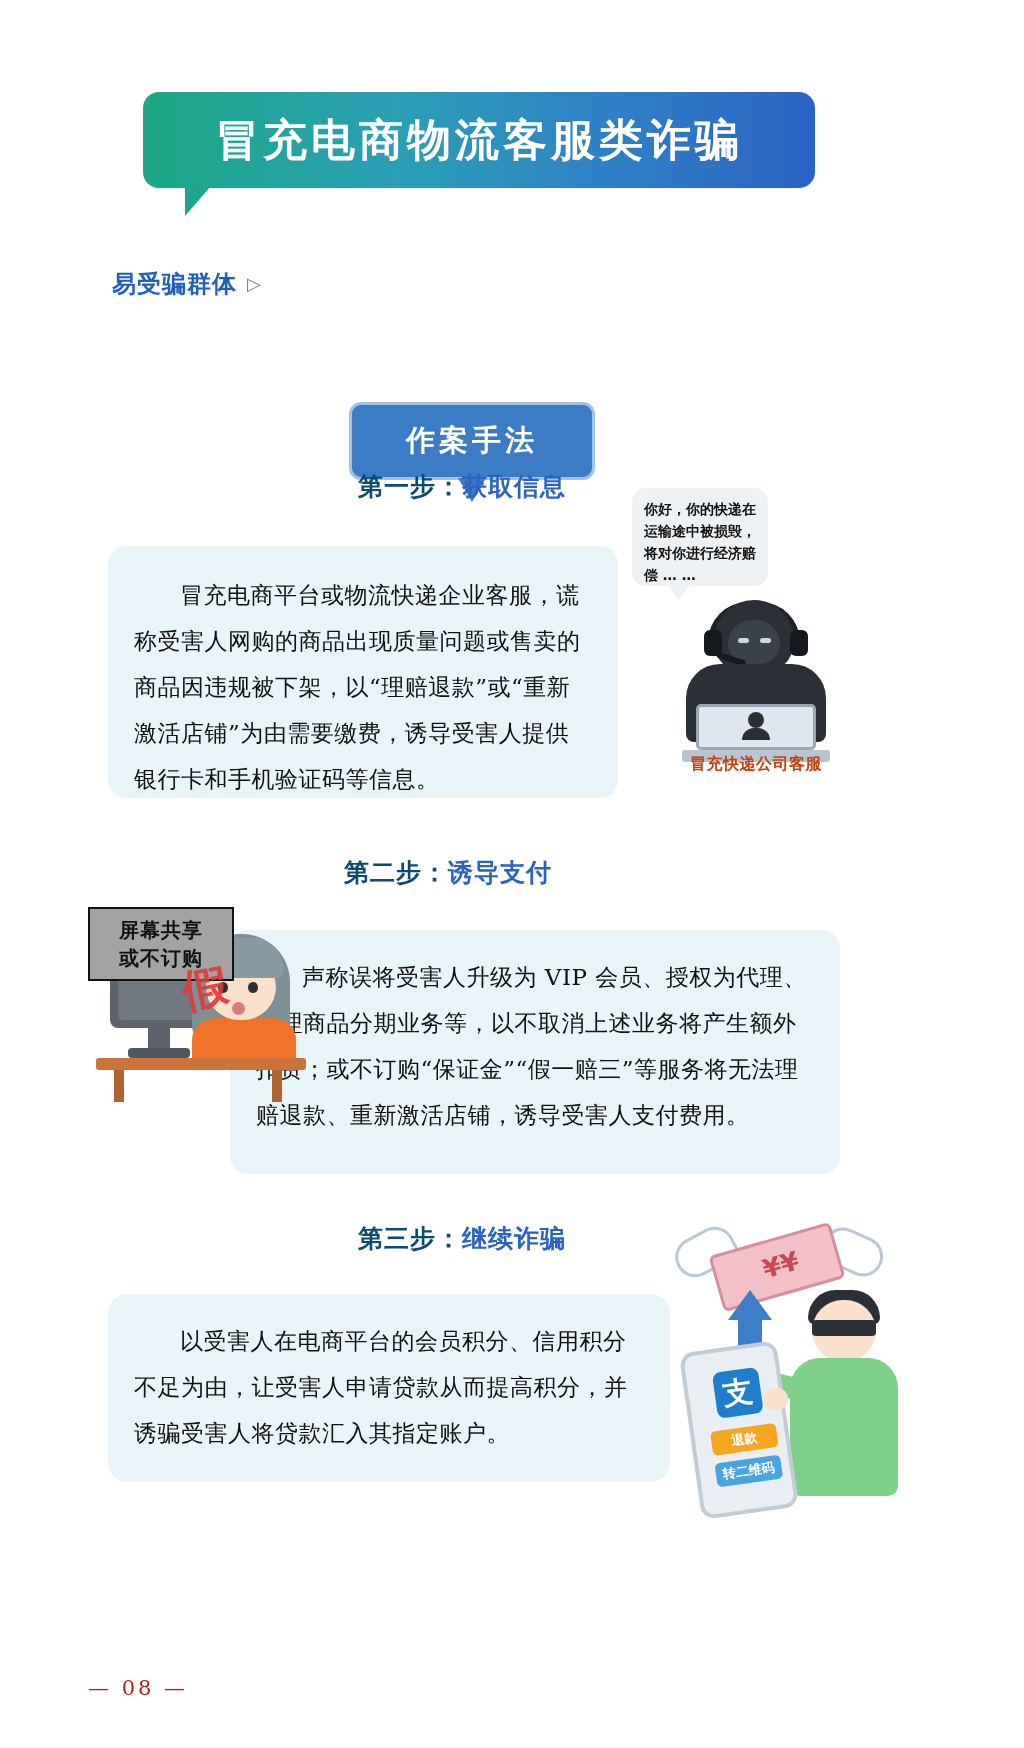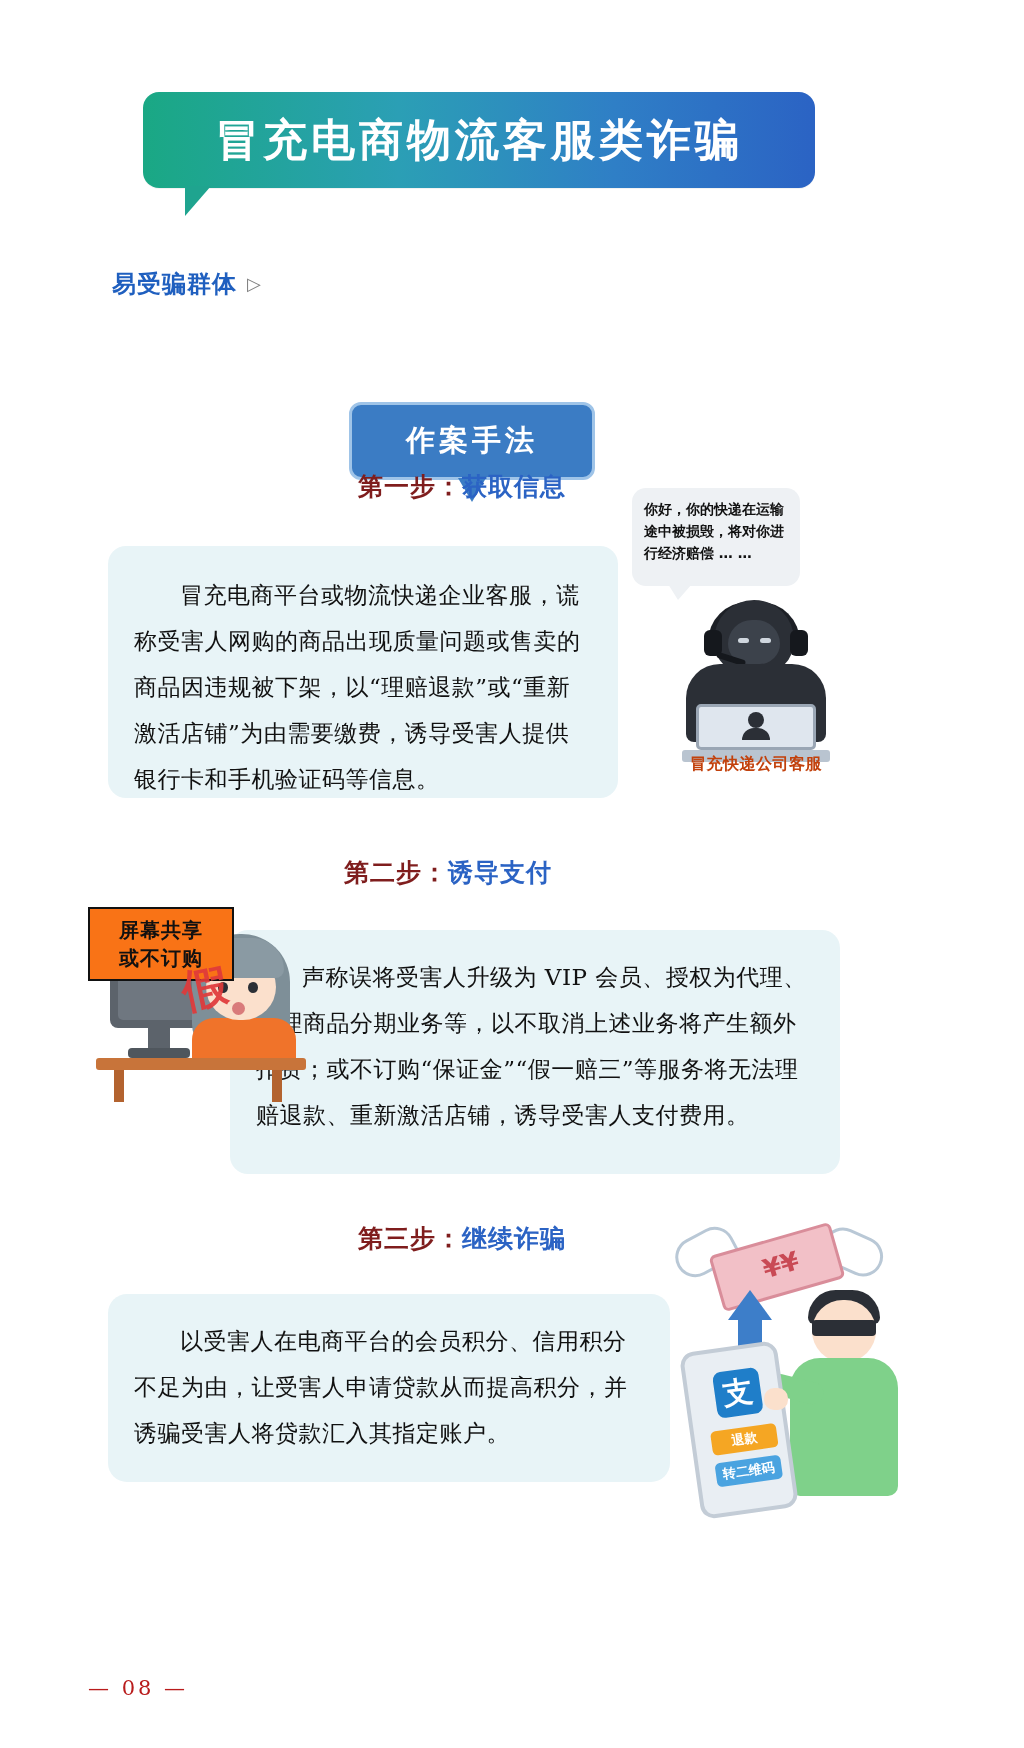--- a/index.html
+++ b/index.html
@@ -118,21 +118,21 @@
 
   
   .step-heading {
     position: absolute;
     font-family: "DejaVu Serif", "Liberation Serif", serif;
     font-weight: bold;
     font-size: 25px;
     letter-spacing: 1px;
     white-space: nowrap;
   }
-  .step-heading .num { color: #7f1d1d; }
+  .step-heading .num { color: #0c4a6e; }
   .step-heading .name { color: #2b63c4; }
 
   
   .body-box {
     position: absolute;
     background: #e8f4f7;
     border-radius: 18px;
   }
   .body-text {
     font-family: "DejaVu Serif", "Liberation Serif", serif;
@@ -141,21 +141,21 @@
     color: #111111;
     text-indent: 2em;
     letter-spacing: 0.5px;
   }
 
   
   .s1-bubble {
     position: absolute;
     left: 632px;
     top: 488px;
-    width: 168px;
+    width: 136px;
     height: 98px;
     background: #eef1f4;
     border-radius: 14px;
     padding: 10px 12px;
     box-sizing: border-box;
   }
   .s1-bubble .bub-text {
     font-family: "DejaVu Sans", sans-serif;
     font-weight: bold;
     font-size: 14px;
@@ -278,21 +278,21 @@
     letter-spacing: 0.5px;
   }
 
   
   .s2-label {
     position: absolute;
     left: 88px;
     top: 907px;
     width: 146px;
     height: 74px;
-    background: #f97316;
+    background: #a3a3a3;
     border: 2px solid #111;
     box-sizing: border-box;
     display: flex;
     flex-direction: column;
     align-items: center;
     justify-content: center;
   }
   .s2-label span {
     font-family: "DejaVu Sans", sans-serif;
     font-weight: bold;

